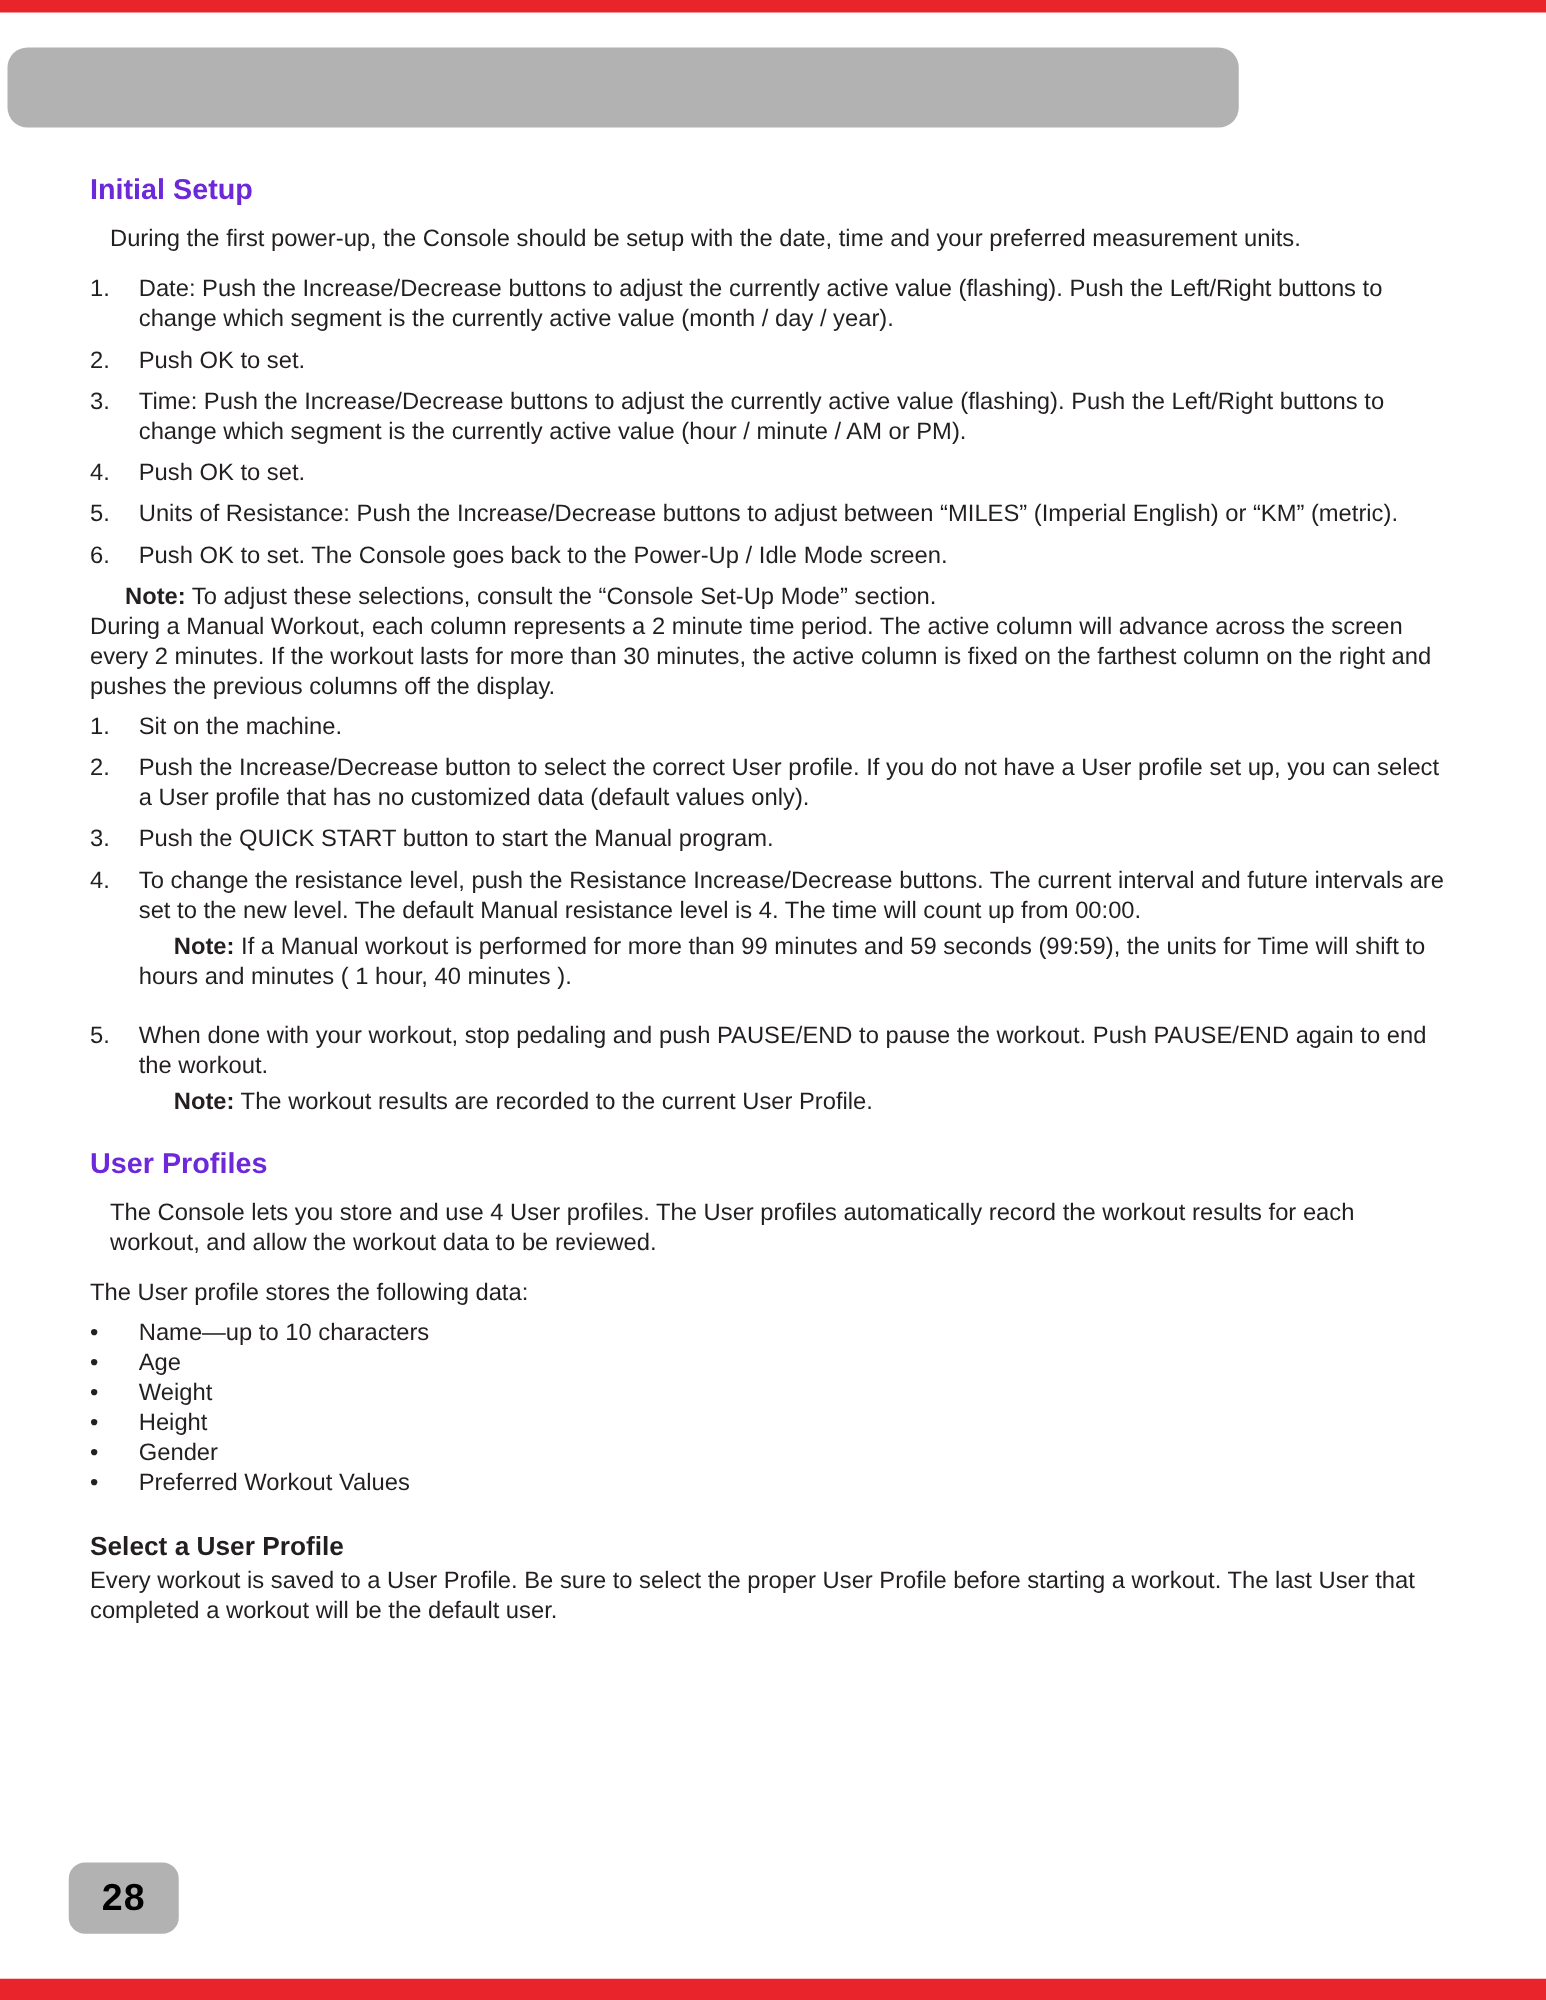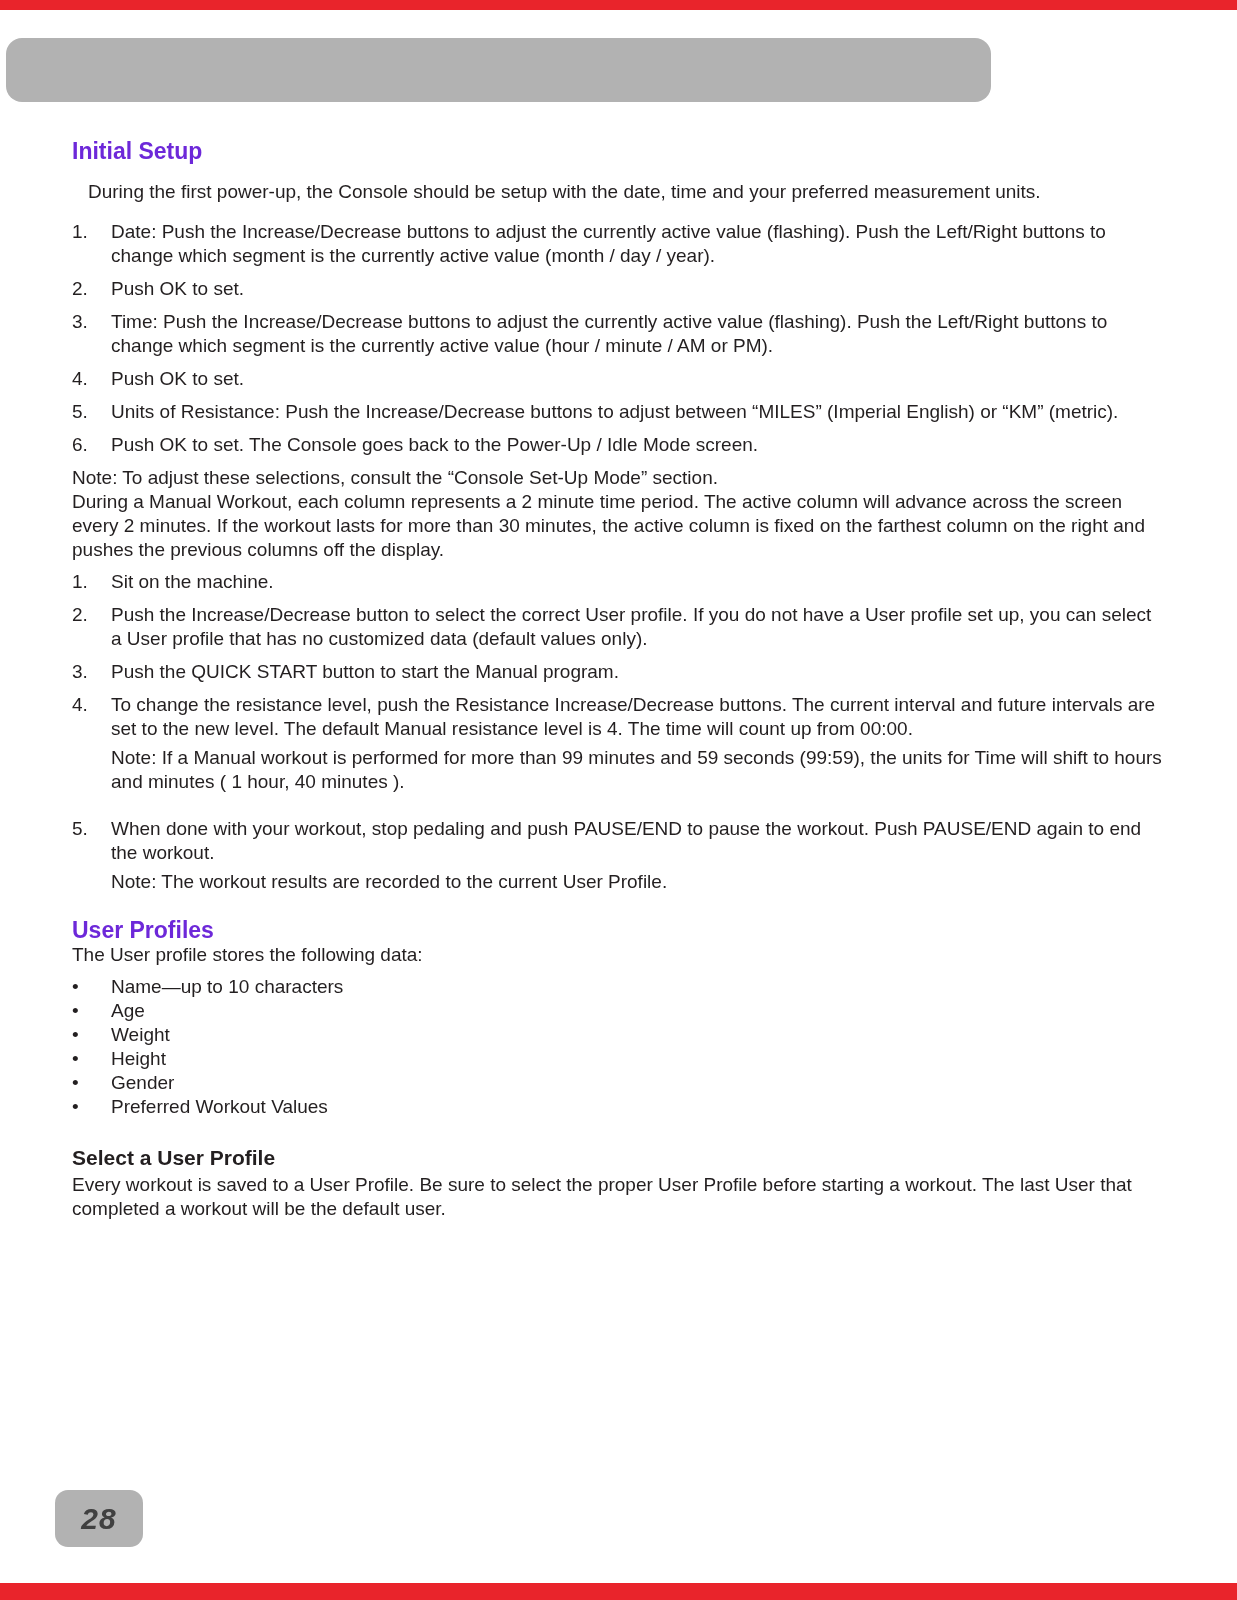--- a/index.html
+++ b/index.html
@@ -18,34 +18,34 @@
   .mt-qs{margin-top:48px;}
   .mt-up{margin-top:30px;}
   p.body{margin:0;}
   p.intro{margin:16px;}
   .para{margin-top:8px;}
   .olist{margin-top:8px;}
   .oli{display:flex;margin-bottom:9px;}
   .oli .num{flex:0 0 39px;}
   .oli .txt{flex:1;}
   .note-block{display:block;margin:5px 0 14px 0;}
-  .note-label{font-weight:normal;}
+  .note-label{font-weight:bold;margin-left:28px;}
   .note-standalone{margin:22px 0 0 39px;}
   .blist{margin-top:8px;}
   .bli{display:flex;}
   .bli .bullet{flex:0 0 39px;}
   .bli .txt{flex:1;}
   h3.sub-title{font-size:21px;line-height:22px;font-weight:bold;margin:28px 0 4px 0;}
   .page-num-box{
     position:absolute;top:1490px;left:55px;width:88px;height:57px;
     background:#b2b2b2;border-radius:13px;
     display:flex;align-items:center;justify-content:center;
   }
   .page-num{
-    color:#404040;font-size:30px;font-weight:bold;font-style:italic;
+    color:#000000;font-size:30px;font-weight:bold;
     letter-spacing:1px;
   }
   .bottom-red{position:absolute;bottom:0;left:0;width:100%;height:17px;background:#e9242b;}
 </style>
 </head>
 <body>
 
 <div class="page">
 
   <div class="top-red"></div>
@@ -104,20 +104,21 @@
         <span class="num">4.</span>
         <span class="txt"><span>To change the resistance level, push the Resistance Increase/Decrease buttons. The current interval and future intervals are set to the new level. The default Manual resistance level is 4. The time will count up from 00:00.</span><span class="note-block"><span class="note-label">Note:</span><span> If a Manual workout is performed for more than 99 minutes and 59 seconds (99:59), the units for Time will shift to hours and minutes ( 1 hour, 40 minutes ).</span></span></span>
       </div>
       <div class="oli">
         <span class="num">5.</span>
         <span class="txt"><span>When done with your workout, stop pedaling and push PAUSE/END to pause the workout. Push PAUSE/END again to end the workout.</span><span class="note-block"><span class="note-label">Note:</span><span> The workout results are recorded to the current User Profile.</span></span></span>
       </div>
     </div>
 
     <h2 class="section-title mt-up">User Profiles</h2>
+    <p class="intro">The Console lets you store and use 4 User profiles. The User profiles automatically record the workout results for each workout, and allow the workout data to be reviewed.</p>
     <p class="body para">The User profile stores the following data:</p>
 
     <div class="blist">
       <div class="bli">
         <span class="bullet">•</span>
         <span class="txt">Name—up to 10 characters</span>
       </div>
       <div class="bli">
         <span class="bullet">•</span>
         <span class="txt">Age</span>

